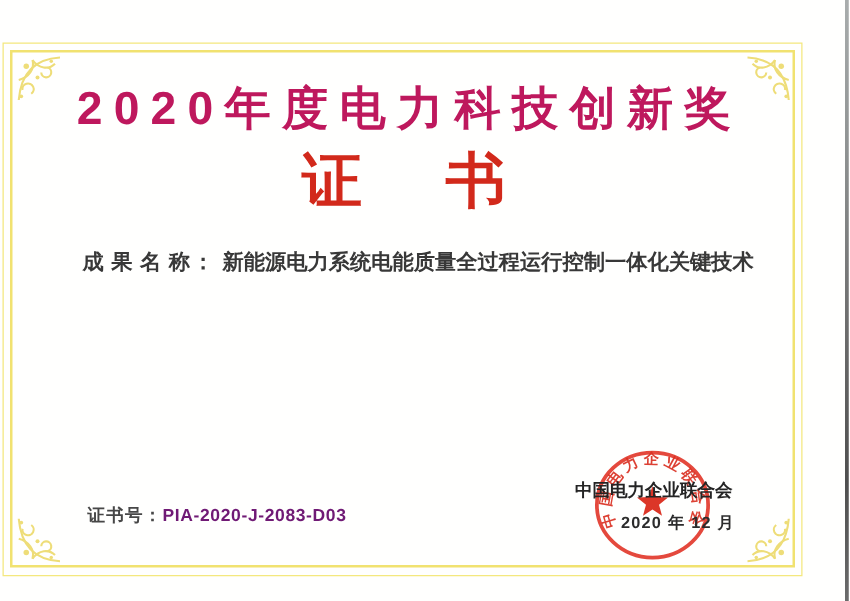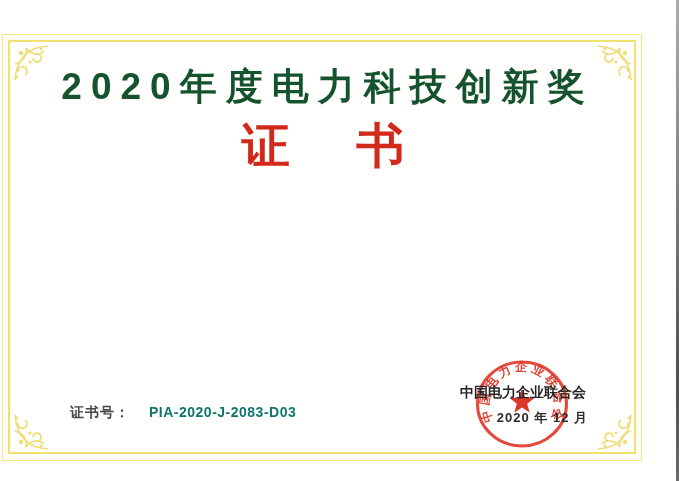--- a/index.html
+++ b/index.html
@@ -15,34 +15,34 @@
     border:1.5px solid #f4e87e;box-sizing:border-box;}
   .frame-inner{position:absolute;left:8px;top:40px;width:628px;height:414px;
     border:2px solid #f1e270;box-sizing:border-box;}
   .flourish{position:absolute;width:40px;height:40px;}
   .fl-tl{left:11px;top:43px;}
   .fl-tr{left:595px;top:43px;transform:scaleX(-1);}
   .fl-bl{left:11px;top:412px;transform:scaleY(-1);}
   .fl-br{left:595px;top:412px;transform:scale(-1,-1);}
   .title{
     position:absolute;left:2px;top:66px;width:642px;text-align:center;text-indent:9px;
-    font-size:37px;line-height:42px;font-weight:800;letter-spacing:9px;color:#14532d;
+    font-size:37px;line-height:42px;font-weight:800;letter-spacing:9px;color:#be185d;
   }
   .heading{
     position:absolute;left:2px;top:112px;width:642px;text-align:center;
     font-family:"DejaVu Serif",serif;font-size:48px;line-height:66px;font-weight:700;
     word-spacing:50px;color:#d2291b;
   }
   .field{position:absolute;left:66px;font-size:17px;line-height:22px;color:#383838;font-weight:600;white-space:nowrap;}
   .f1{top:199px;} .f2{top:243px;} .f3{top:284px;}
   .flabel{display:inline-block;width:86px;text-align:justify;text-align-last:justify;}
   .fsep{margin:0 7px 0 2px;}
   .certno{position:absolute;left:70px;top:404px;font-size:14px;color:#474747;white-space:nowrap;}
   .certno .cn-label{font-family:"Liberation Serif",serif;font-weight:600;letter-spacing:1px;text-align:right;}
-  .certno .cn-value{font-weight:600;letter-spacing:.5px;margin-left:19px;color:#0f766e;}
+  .certno .cn-value{font-weight:600;letter-spacing:.5px;margin-left:0;color:#701a75;}
   .issuer-org{position:absolute;left:456px;top:384px;width:134px;text-align:center;
     font-size:14px;font-weight:700;color:#242424;z-index:3;white-space:nowrap;}
   .issuer-date{position:absolute;left:458px;top:409px;width:130px;text-align:right;
     font-size:13px;font-weight:600;letter-spacing:1px;color:#2c2c2c;z-index:3;white-space:nowrap;}
   .seal{position:absolute;left:472px;top:359px;z-index:2;}
   .seal text{font-family:"Liberation Sans",sans-serif;}
 </style>
 </head>
 <body>
 
@@ -83,20 +83,23 @@
       <use href="#flourish-shape"></use>
     </svg>
   <svg class="flourish fl-br" viewBox="0 0 40 40">
       <use href="#flourish-shape"></use>
     </svg>
 
   <div class="title">2020年度电力科技创新奖</div>
 
   <div class="heading">证 书</div>
 
+  <div class="field f1">
+    <span class="flabel">成果名称</span><span class="fsep">：</span><span class="fvalue">新能源电力系统电能质量全过程运行控制一体化关键技术</span>
+  </div>
 
 
 
   <div class="certno">
     <span class="cn-label">证书号：</span><span class="cn-value">PIA-2020-J-2083-D03</span>
   </div>
 
   <svg class="seal" width="96" height="90" viewBox="0 0 96 90">
     <ellipse cx="50" cy="45" rx="44.5" ry="42" fill="none" stroke="#e23a2c" stroke-width="3" opacity="0.92"></ellipse>
     <path id="seal-arc" d="M 23,64 A 33,33 0 1 1 77,64" fill="none"></path>

